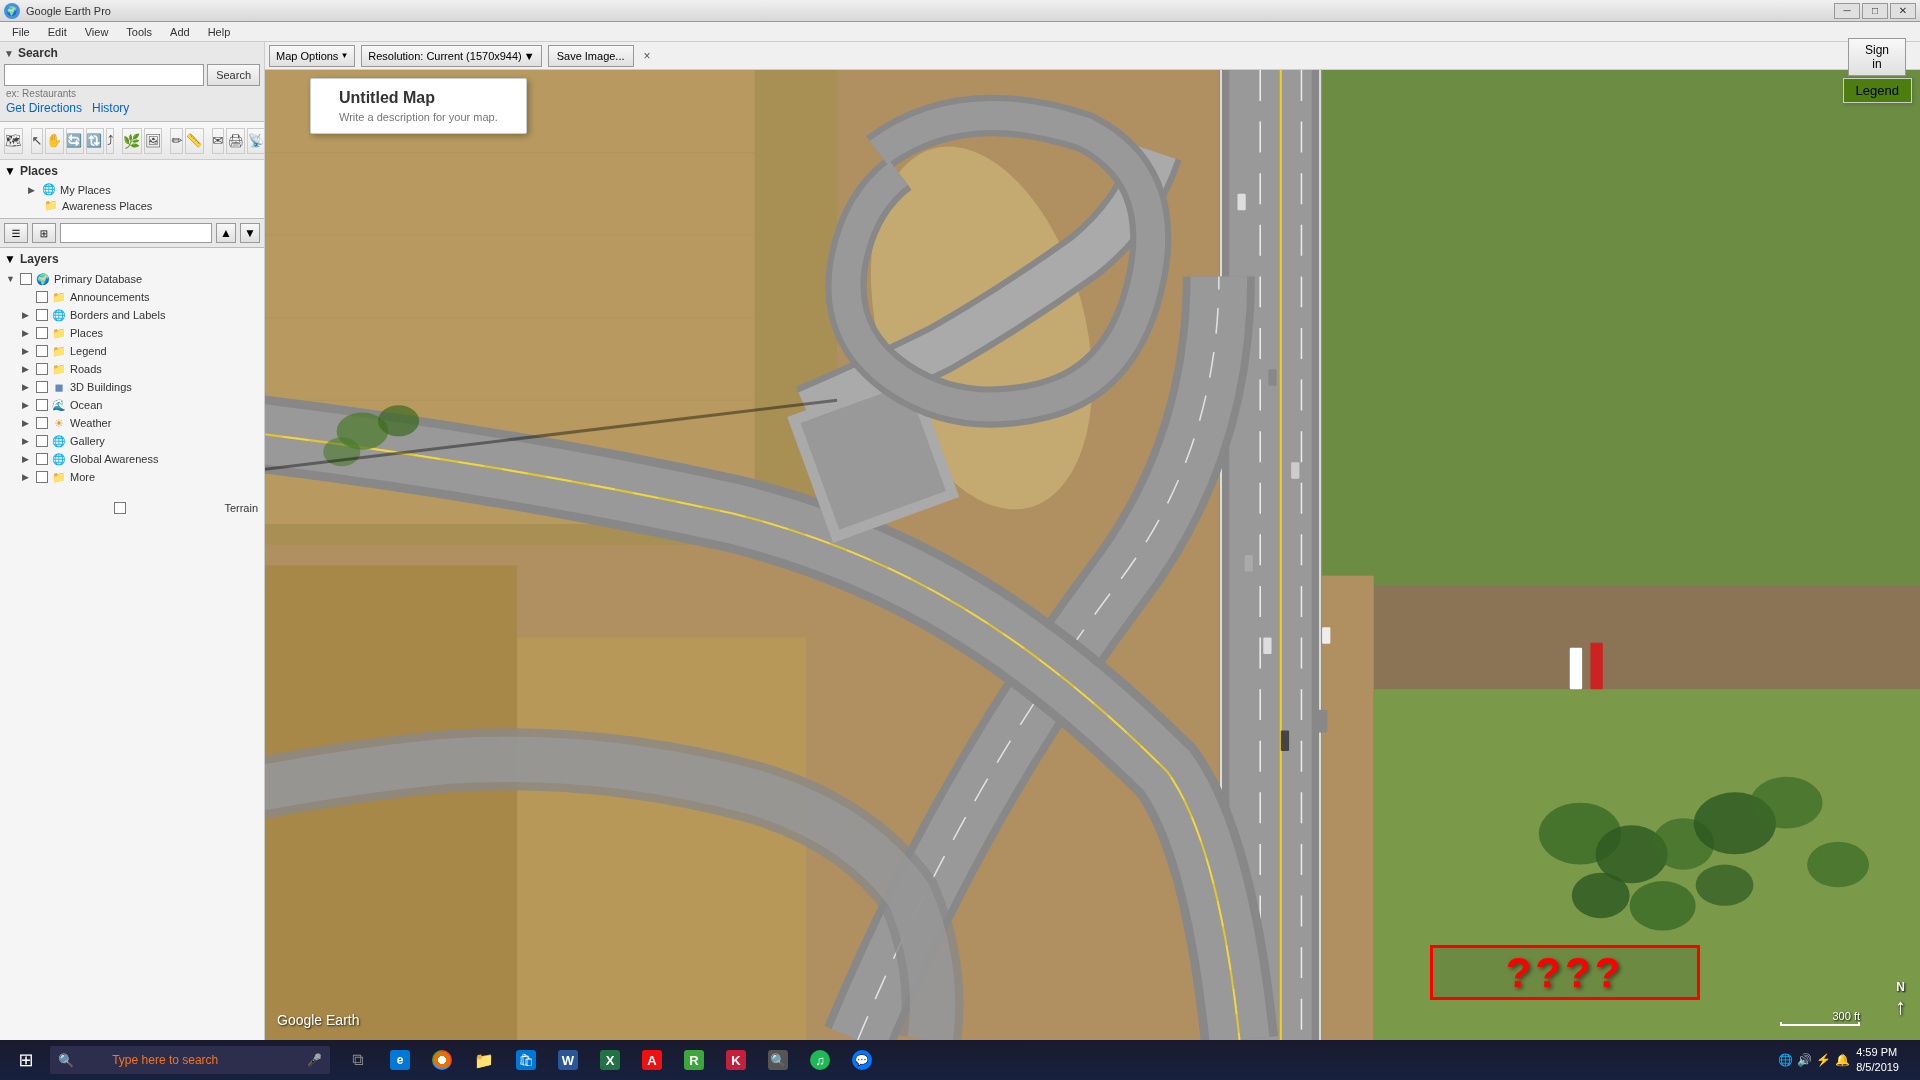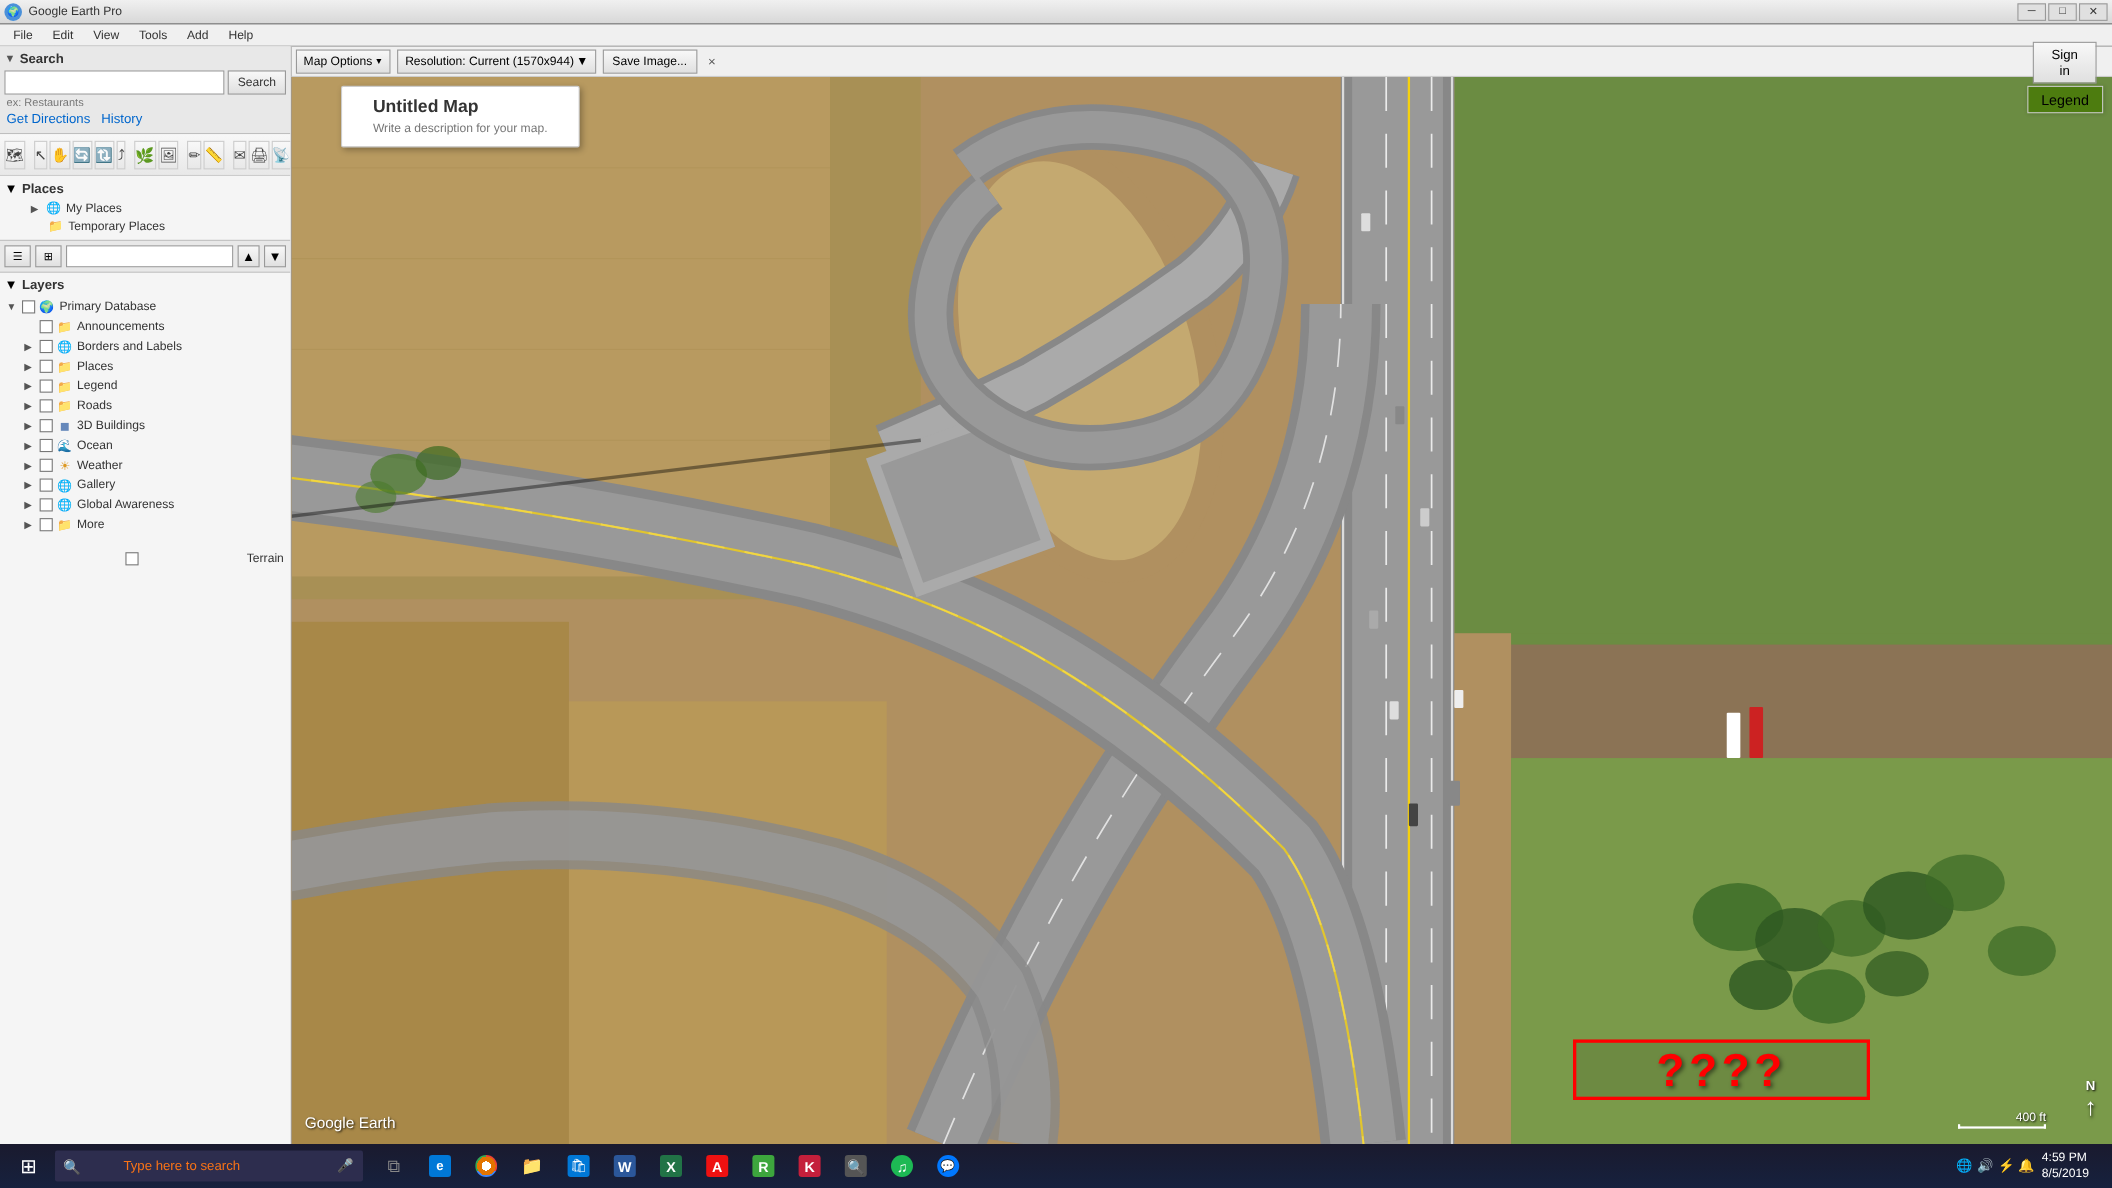--- a/index.html
+++ b/index.html
@@ -537,21 +537,21 @@
         <span>▼</span>
         <span id="places-title">Places</span>
       </div>
       <div class="tree-item tree-sub">
         <span class="tree-toggle">▶</span>
         <span class="tree-icon globe">🌐</span>
         <span class="tree-label">My Places</span>
       </div>
       <div class="tree-item tree-sub" style="margin-left: 38px;">
         <span class="tree-icon folder">📁</span>
-        <span class="tree-label">Temporary Places</span>
+        <span class="tree-label">Awareness Places</span>
       </div>
     </div>
 
     <div id="view-toggles">
       <div class="view-btn">☰</div>
       <div class="view-btn">⊞</div>
       <input id="layer-search-input" type="text" style="">
       <div class="layer-ctrl-btn">▲</div>
       <div class="layer-ctrl-btn">▼</div>
     </div>
@@ -770,21 +770,21 @@
       <div id="map-popup">
         <div id="map-popup-title">Untitled Map</div>
         <div id="map-popup-desc">Write a description for your map.</div>
       </div>
 
       <button id="legend-btn">Legend</button>
 
       <div id="ge-watermark">Google Earth</div>
 
       <div id="scale-bar">
-        <span id="scale-label" style="font-size:11px; color:white; text-shadow: 1px 1px 2px black;">400 ft</span>
+        <span id="scale-label" style="font-size:11px; color:white; text-shadow: 1px 1px 2px black;">300 ft</span>
         <div id="scale-line"></div>
       </div>
 
       <div id="compass">
         <span id="compass-n" style="font-size:12px; color:white; font-weight:bold; text-shadow:1px 1px 2px black;">N</span>
         <div style="font-size:22px; color:white; text-shadow:1px 1px 3px black;">↑</div>
       </div>
 
       <div id="question-box">
         <span id="question-marks">????</span>

